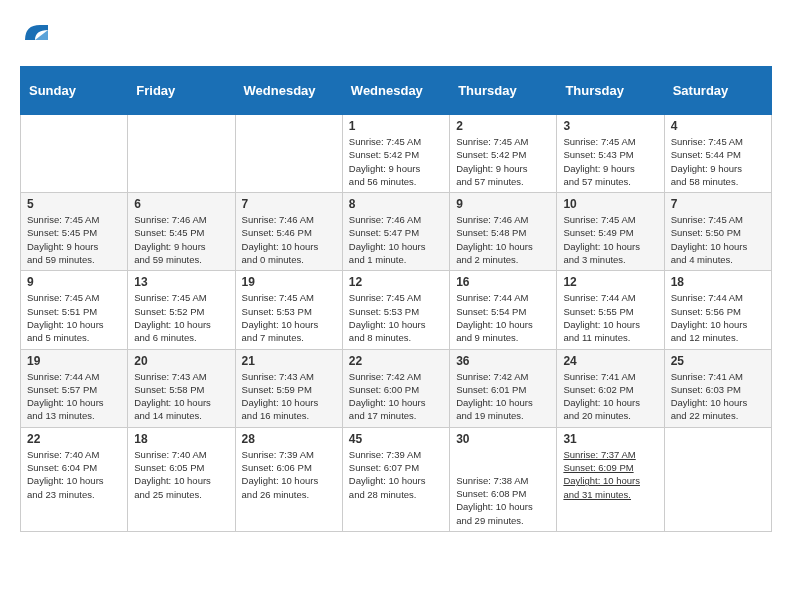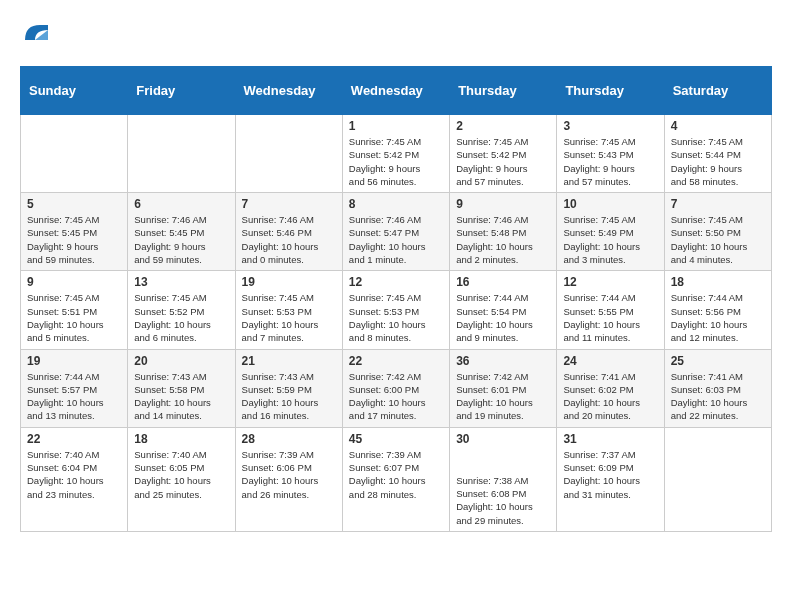--- a/index.html
+++ b/index.html
@@ -346,21 +346,21 @@
         </td>
         <td>
           <div class="day-number">30</div>
           <div class="day-info" style="white-space: pre-line; margin-top: 28px;">Sunrise: 7:38 AM
 Sunset: 6:08 PM
 Daylight: 10 hours
 and 29 minutes.</div>
         </td>
         <td>
           <div class="day-number">31</div>
-          <div class="day-info" style="white-space: pre-line;">Sunrise: 7:37 AM
+          <div class="day-info" style="white-space: pre-line; text-decoration: underline;">Sunrise: 7:37 AM
 Sunset: 6:09 PM
 Daylight: 10 hours
 and 31 minutes.</div>
         </td>
         <td class="empty-cell"></td>
       </tr>
     </tbody>
 </table>
 
 </body></html>

